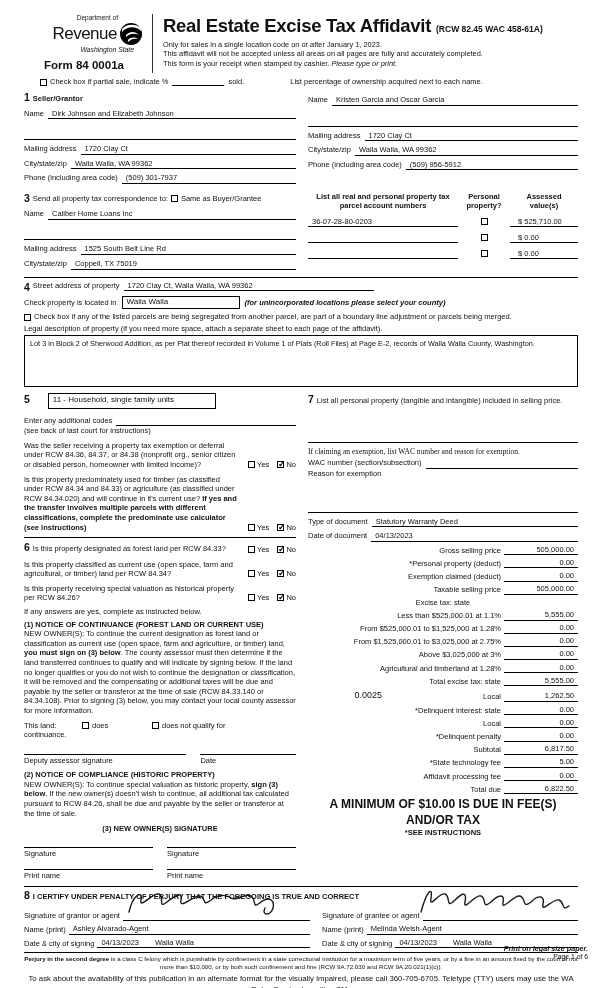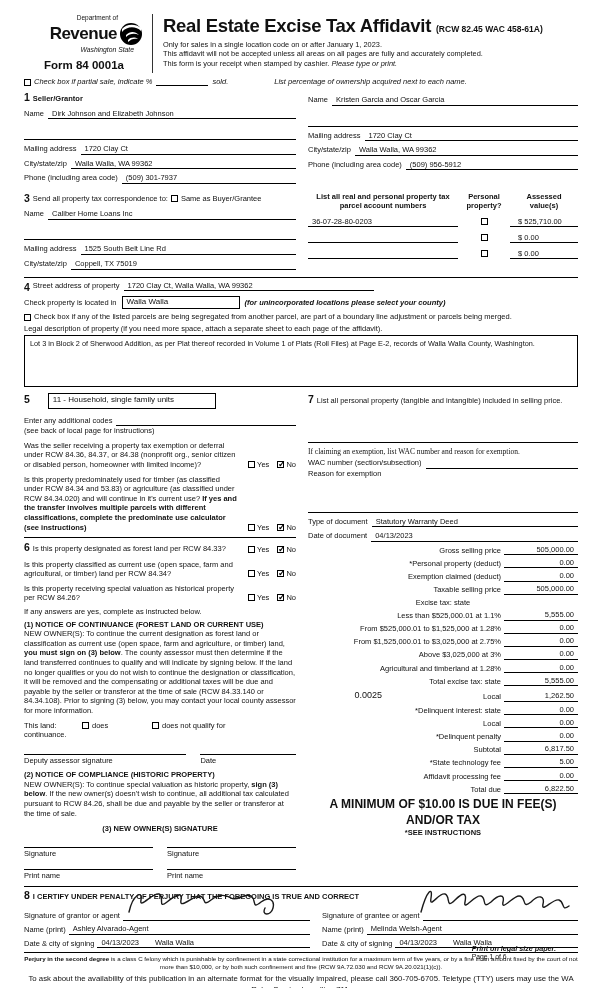--- a/index.html
+++ b/index.html
@@ -5,21 +5,21 @@
   * { margin:0; padding:0; box-sizing:border-box; }
   html,body { background:#fff; }
   body { font-family:"Liberation Sans", sans-serif; color:#111; }
   .page { width:600px; height:988px; background:#fff; position:relative; padding:14px 22px 0 24px; overflow:hidden; font-size:7.5px; line-height:1.28; }
 
   
   .hdr { display:flex; margin-bottom:4px; }
   .logoblk { width:128px; text-align:right; padding-right:8px; flex:none; }
   .dept { font-size:6.5px; padding-right:26px; }
   .revrow { display:flex; justify-content:flex-end; align-items:center; }
-  .rev { font-size:17px; font-weight:bold; letter-spacing:-0.5px; }
+  .rev { font-size:17px; font-weight:normal; letter-spacing:-0.5px; }
   .wast { font-size:6.8px; font-style:italic; padding-right:10px; }
   .formno { font-size:11.5px; font-weight:bold; margin-top:3px; text-align:center; }
   .hdr-right { border-left:1.5px solid #333; padding-left:10px; flex:1; }
   .title-line { display:flex; align-items:baseline; gap:5px; }
   .h1 { font-size:18.5px; font-weight:bold; letter-spacing:-0.3px; }
   .rcw { font-size:8.5px; font-weight:bold; }
   .sub { font-size:7.4px; margin-top:2px; }
 
   
   .b { font-weight:bold; }
@@ -28,21 +28,21 @@
   .cb[data-checked="true"]::after { content:"✓"; position:absolute; top:-3px; left:-0.5px; font-size:9px; font-weight:bold; color:#000; }
   .fld { display:flex; align-items:flex-start; margin-top:4px; }
   .fld .lbl { flex:none; padding-right:4px; }
   .fld .val { flex:1; border-bottom:1px solid #000; padding:0 2px 0 4px; }
   .secnum { font-size:10.5px; font-weight:bold; margin-right:3px; }
   .row2 { display:flex; }
   .colL { width:272px; flex:none; }
   .colR { flex:1; padding-left:12px; }
 
   
-  .partial { display:flex; align-items:flex-end; margin:4px 0 5px 0;font-style:italic; }
+  .partial { display:flex; align-items:flex-end; margin:4px 0 5px 16px; }
   .partial .blank { width:52px; border-bottom:1px solid #000; margin:0 4px; }
   .partial .right { margin-left:46px; }
 
   
   .ptab { width:100%; }
   .ptab .h { display:flex; text-align:center; font-weight:bold; }
   .ptab .c1 { width:150px; flex:none; }
   .ptab .c2 { width:52px; flex:none; }
   .ptab .c3 { flex:1; }
   .prow { display:flex; align-items:flex-end; margin-top:6px; }
@@ -76,21 +76,21 @@
   .sigrow { display:flex; gap:14px; margin-top:8px; }
   .sigcell { flex:1; border-top:1px solid #000; padding-top:1px; }
   .sigscript { position:absolute; pointer-events:none; }
 
   .s8row { display:flex; align-items:flex-end; position:relative; margin-top:3px; }
   .s8row .lbl { flex:none; padding-right:3px; }
   .s8row .val { flex:1; border-bottom:1px solid #000; padding-left:4px; position:relative; }
 
   .fine { font-size:6.2px; text-align:center; margin-top:4px; line-height:1.3; }
   .access { font-size:7.8px; text-align:center; margin-top:3px; line-height:1.3; }
-  .printlegal { position:absolute; right:44px; bottom:26px; text-align:left; }
+  .printlegal { position:absolute; right:12px; bottom:26px; text-align:right; }
 </style>
 </head>
 <body>
 
 <div class="page">
 
   <div class="hdr">
     <div class="logoblk">
       <div class="dept">Department of</div>
       <div class="revrow">
@@ -256,30 +256,30 @@
     <div class="colL">
       <div>
         <div style="display:flex;align-items:flex-start;">
           <span class="secnum" style="margin-right:18px;">5</span>
           <span class="codebox">11 - Household, single family units</span>
         </div>
         <div class="fld" style="margin-top:7px;">
             <span class="lbl">Enter any additional codes</span>
             <span class="val">&nbsp;</span>
           </div>
-        <div>(see back of local page for instructions)</div>
+        <div>(see back of last court for instructions)</div>
         <div class="q">
           <span class="txt">Was the seller receiving a property tax exemption or deferral under RCW 84.36, 84.37, or 84.38 (nonprofit org., senior citizen or disabled person, homeowner with limited income)?</span>
           <span class="yn">
             <span class="cb" data-checked="false"></span><span>Yes</span>
             <span class="cb" data-checked="true"></span><span>No</span>
           </span>
         </div>
         <div class="q">
-          <span class="txt"><span>Is this property predominately used for timber (as classified under RCW 84.34 and 53.83) or agriculture (as classified under RCW 84.34.020) and will continue in it's current use? </span><span class="b">If yes and the transfer involves multiple parcels with different classifications, complete the predominate use calculator (see instructions)</span></span>
+          <span class="txt"><span>Is this property predominately used for timber (as classified under RCW 84.34 and 84.33) or agriculture (as classified under RCW 84.34.020) and will continue in it's current use? </span><span class="b">If yes and the transfer involves multiple parcels with different classifications, complete the predominate use calculator (see instructions)</span></span>
           <span class="yn">
             <span class="cb" data-checked="false"></span><span>Yes</span>
             <span class="cb" data-checked="true"></span><span>No</span>
           </span>
         </div>
       </div>
 
       <div class="sep"></div>
 
       <div>

